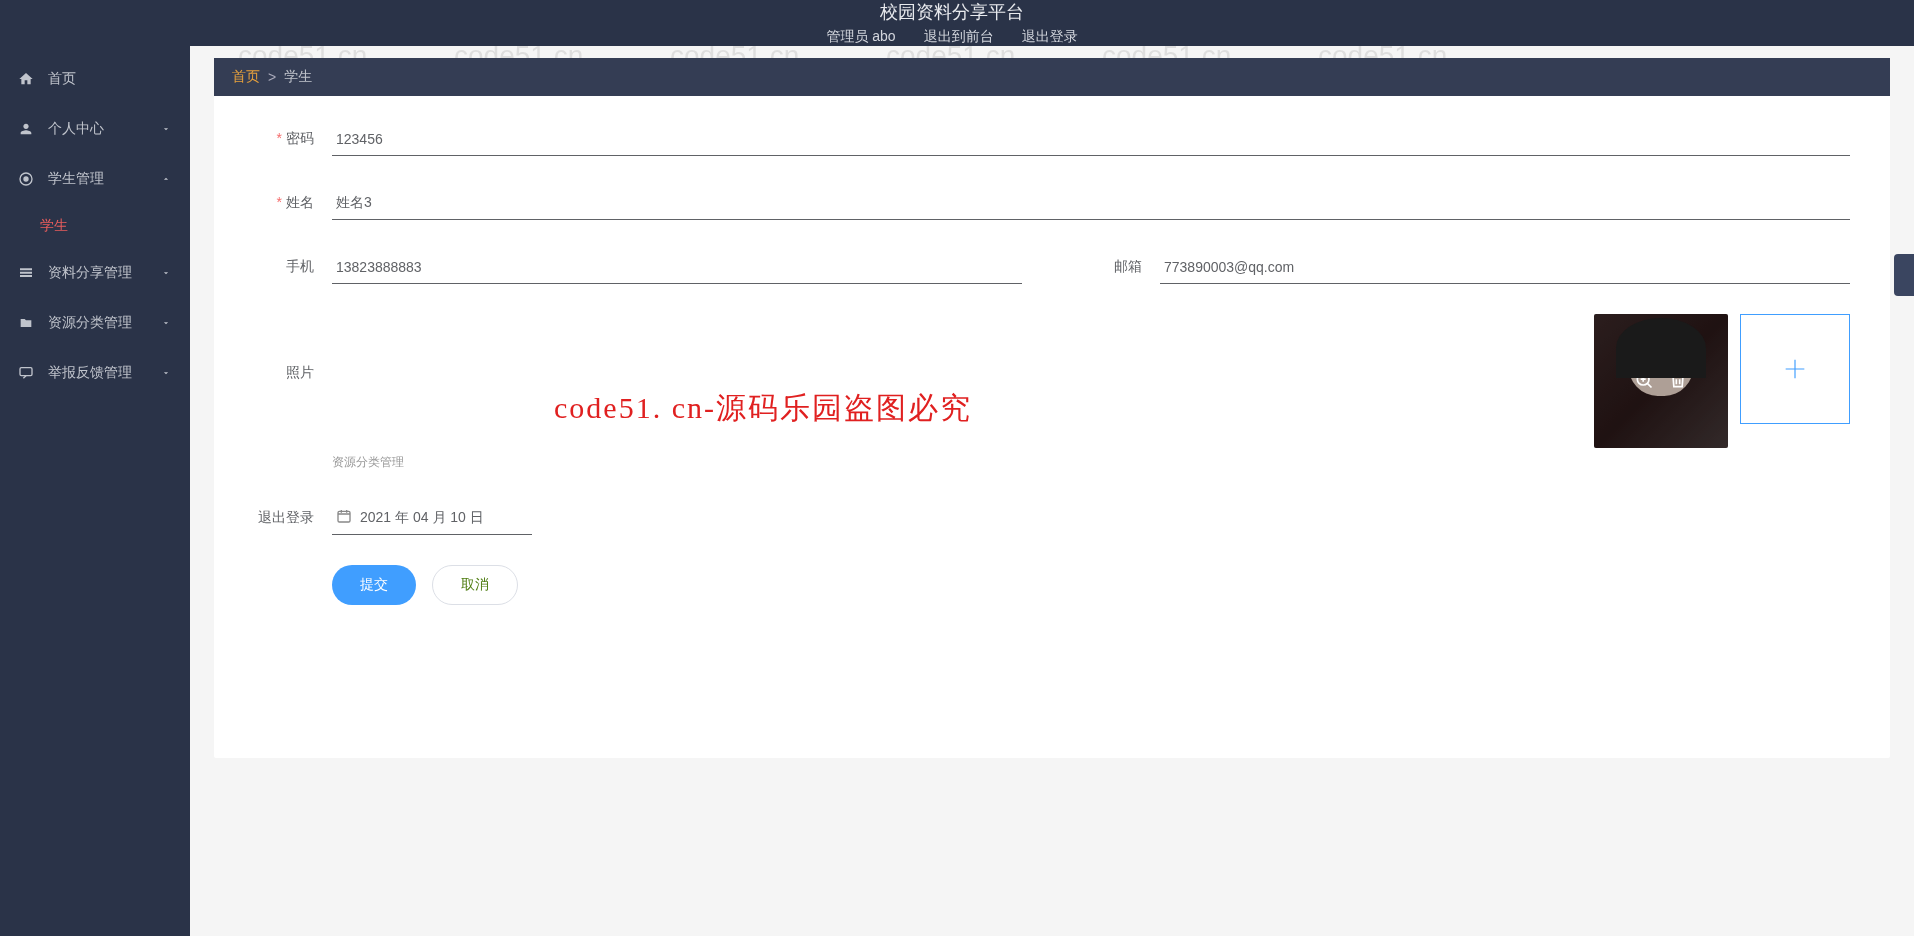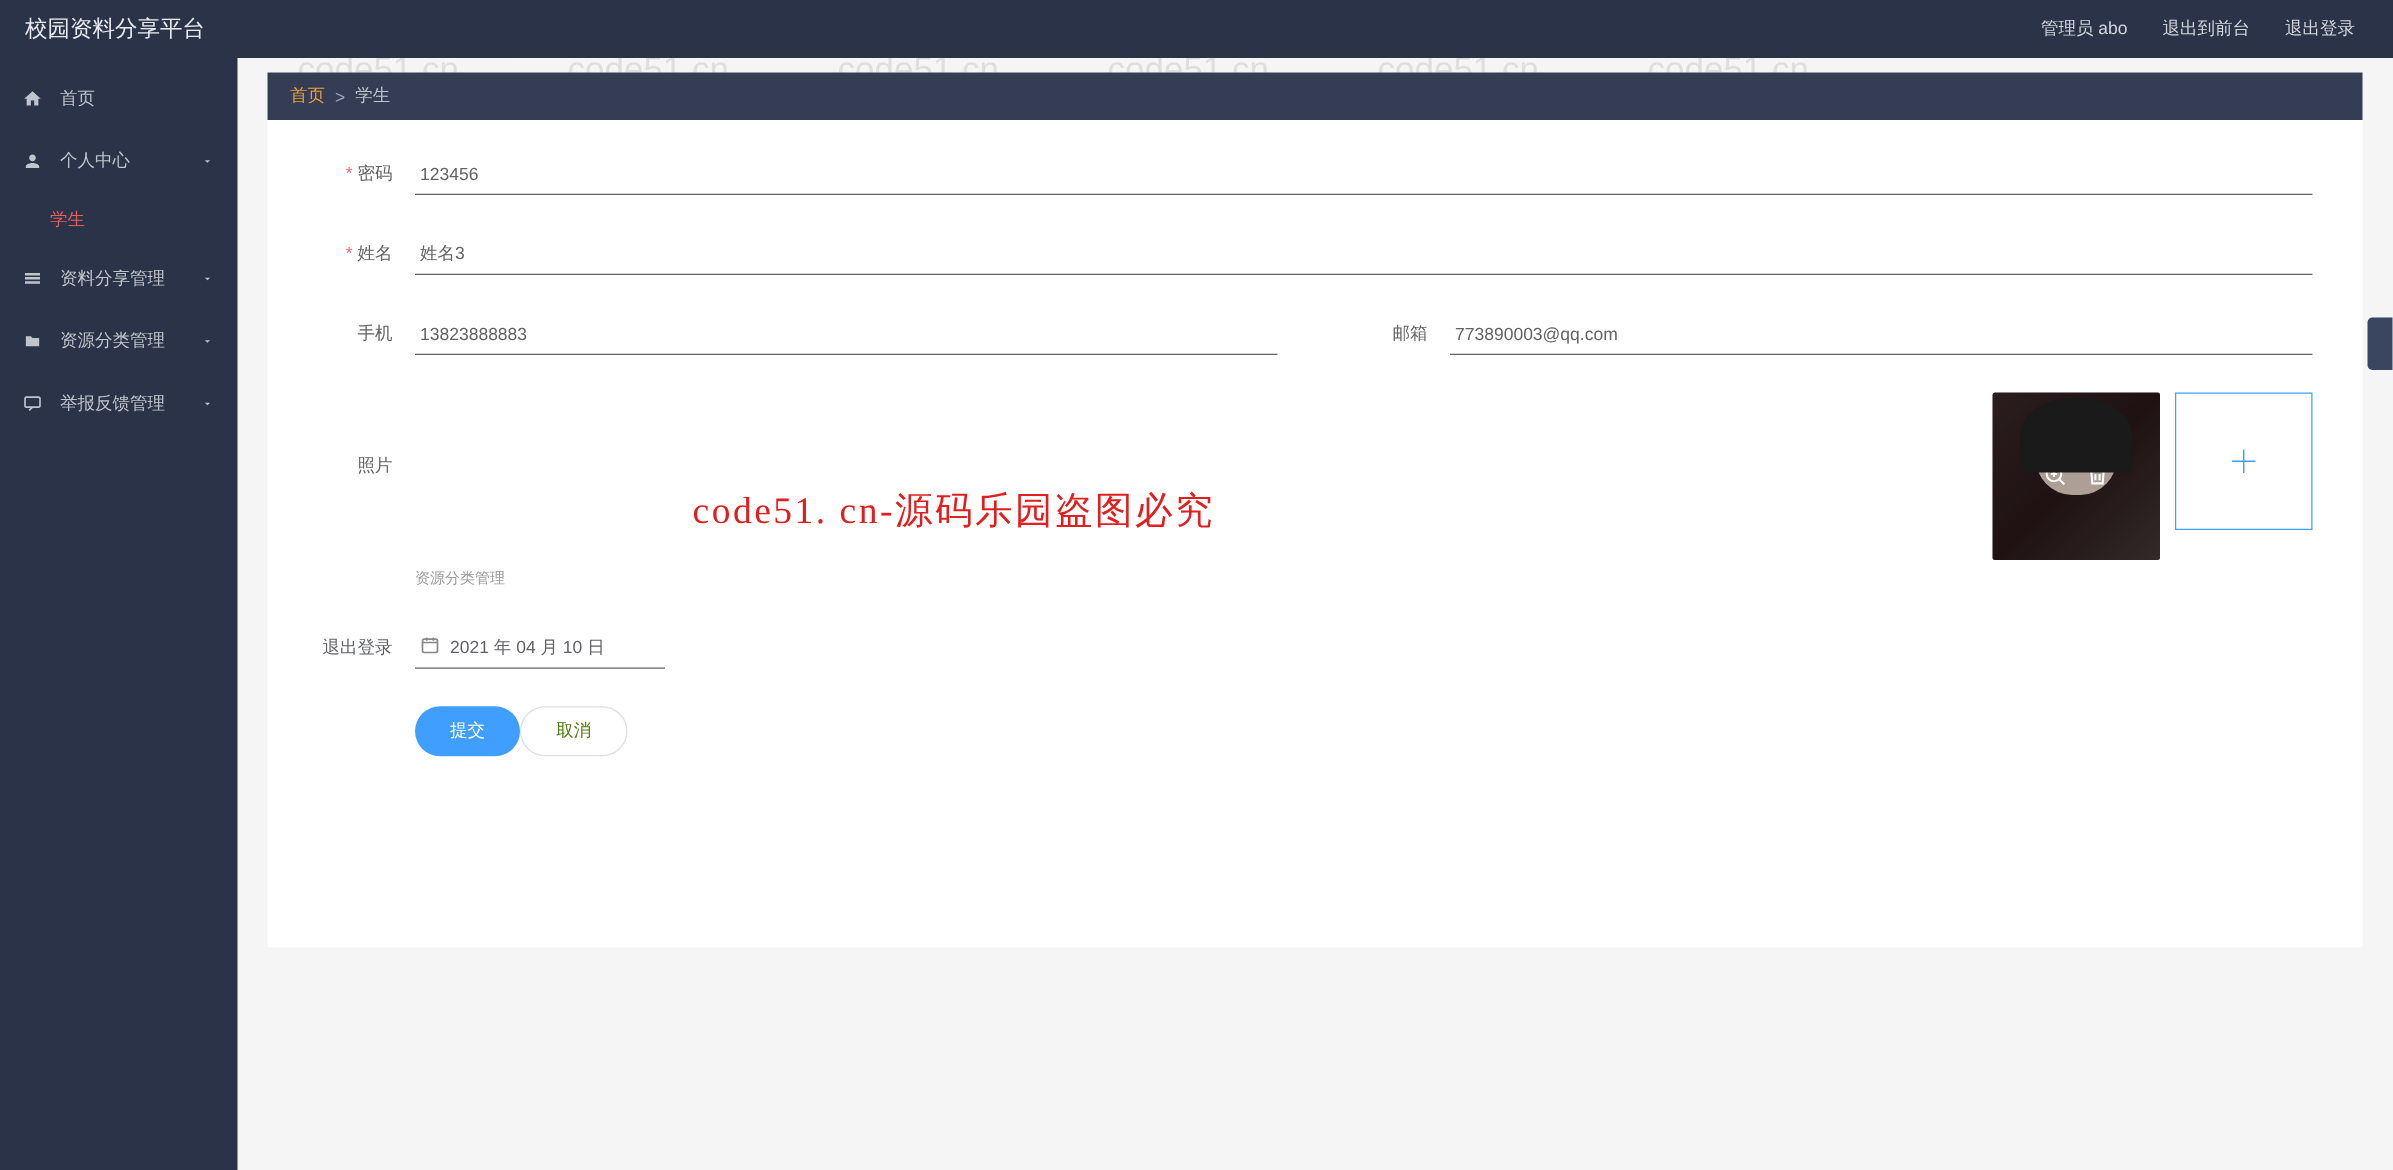--- a/index.html
+++ b/index.html
@@ -3,21 +3,21 @@
 <meta charset="utf-8">
 <style>
 * { margin: 0; padding: 0; box-sizing: border-box; }
 body { font-family: "Microsoft YaHei", "PingFang SC", sans-serif; font-size: 14px; color: #606266; background: #f5f5f5; width: 1914px; height: 936px; overflow: hidden; position: relative; }
 
 
 .watermark { position: fixed; inset: 0; pointer-events: none; z-index: 1; }
 .watermark span { position: absolute; color: rgba(120,120,120,0.18); font-size: 28px; font-weight: 400; white-space: nowrap; }
 
 
-.header { height: 46px; background: #2a3348; display: flex; align-items: center; justify-content: space-between; padding: 0 30px 0 20px; color: #d3d6dd; position: relative; z-index: 2; }
+.header { height: 46px; background: #2a3348; display: flex; align-items: center; justify-content: space-between; padding: 0 30px 0 20px; color: #d3d6dd; position: relative; z-index: 2; flex-direction: column; }
 .header-title { font-size: 18px; font-weight: 500; color: #e8eaee; }
 .header-right { display: flex; gap: 28px; font-size: 14px; }
 .header-right span { cursor: pointer; color: #d3d6dd; }
 
 
 .sidebar { position: absolute; left: 0; top: 46px; width: 190px; bottom: 0; background: #2a3348; color: #c0c4cc; z-index: 2; padding-top: 8px; }
 .menu-item { height: 50px; display: flex; align-items: center; padding: 0 18px; cursor: pointer; position: relative; }
 .menu-item .icon { width: 16px; height: 16px; margin-right: 14px; display: flex; align-items: center; justify-content: center; color: #c0c4cc; }
 .menu-item .label { flex: 1; font-size: 14px; color: #c0c4cc; }
 .menu-item .chev { width: 12px; height: 12px; display: flex; align-items: center; justify-content: center; }
@@ -48,21 +48,21 @@
 .photo-thumb::after { content: ""; position: absolute; top: 4px; left: 22px; width: 90px; height: 60px; background: #1a1a1a; border-radius: 50% 50% 0 0; }
 .photo-overlay { position: absolute; inset: 0; background: rgba(0,0,0,0.25); display: flex; align-items: center; justify-content: center; gap: 14px; }
 .photo-overlay svg { color: #fff; }
 .photo-add { width: 110px; height: 110px; border: 1px solid #409eff; display: flex; align-items: center; justify-content: center; cursor: pointer; }
 .photo-add svg { color: #409eff; }
 .photo-tip { margin-left: 78px; font-size: 12px; color: #999; margin-bottom: 30px; }
 
 .date-wrap { display: flex; align-items: center; width: 200px; border-bottom: 1px solid #606266; height: 34px; padding: 0 4px; gap: 8px; }
 .date-wrap svg { color: #888; }
 
-.actions { margin-left: 78px; margin-top: 24px; display: flex; }
+.actions { margin-left: 78px; margin-top: 24px; display: flex; gap: 16px; }
 .btn { height: 40px; padding: 0 28px; border-radius: 20px; border: none; font-size: 14px; cursor: pointer; display: flex; align-items: center; justify-content: center; }
 .btn-primary { background: #409eff; color: #fff; }
 .btn-default { background: #fff; border: 1px solid #dcdfe6; color: #4d7c0f; }
 
 .overlay-text { position: absolute; top: 388px; left: 554px; font-size: 30px; color: #e02020; font-family: "SimSun", serif; letter-spacing: 2px; z-index: 5; pointer-events: none; }
 
 .side-tag { position: absolute; right: 0; top: 254px; width: 20px; height: 42px; background: #3a4560; border-radius: 4px 0 0 4px; z-index: 3; }
 </style>
 </head>
 <body>
@@ -140,20 +140,34 @@
           <path d="M12 12c2.21 0 4-1.79 4-4s-1.79-4-4-4-4 1.79-4 4 1.79 4 4 4zm0 2c-2.67 0-8 1.34-8 4v2h16v-2c0-2.66-5.33-4-8-4z"></path>
         </svg>
       </span>
     <span class="label">个人中心</span>
     <span class="chev">
         <svg width="10" height="10" viewBox="0 0 24 24" fill="currentColor">
           <path d="M7 10l5 5 5-5z"></path>
         </svg>
       </span>
   </div>
+  <div class="menu-item">
+    <span class="icon">
+        <svg width="16" height="16" viewBox="0 0 24 24" fill="none" stroke="currentColor" stroke-width="2">
+          <circle cx="12" cy="12" r="9"></circle>
+          <circle cx="12" cy="12" r="3" fill="currentColor"></circle>
+        </svg>
+      </span>
+    <span class="label">学生管理</span>
+    <span class="chev">
+        <svg width="10" height="10" viewBox="0 0 24 24" fill="currentColor">
+          <path d="M7 14l5-5 5 5z"></path>
+        </svg>
+      </span>
+  </div>
   <div class="submenu-item">学生</div>
   <div class="menu-item">
     <span class="icon">
         <svg width="16" height="16" viewBox="0 0 24 24" fill="currentColor">
           <path d="M3 5h18v3H3zm0 5h18v3H3zm0 5h18v3H3z"></path>
         </svg>
       </span>
     <span class="label">资料分享管理</span>
     <span class="chev">
         <svg width="10" height="10" viewBox="0 0 24 24" fill="currentColor">

